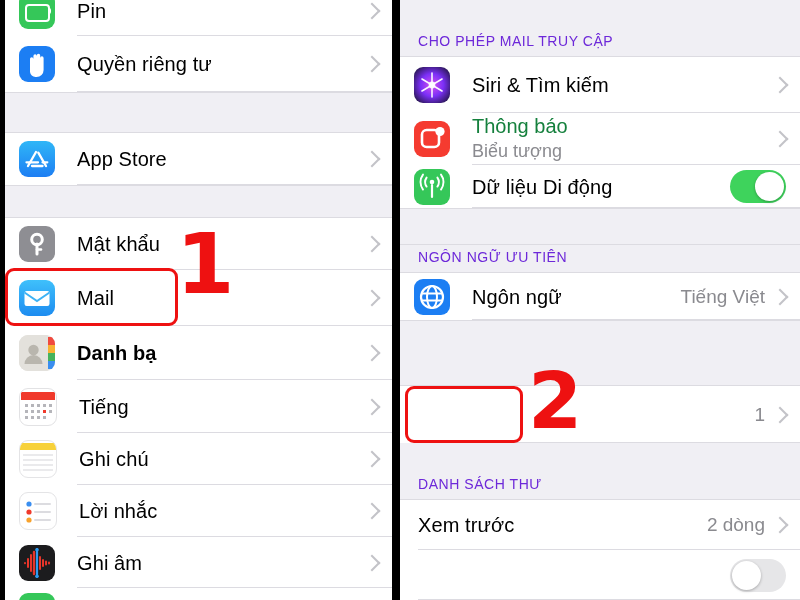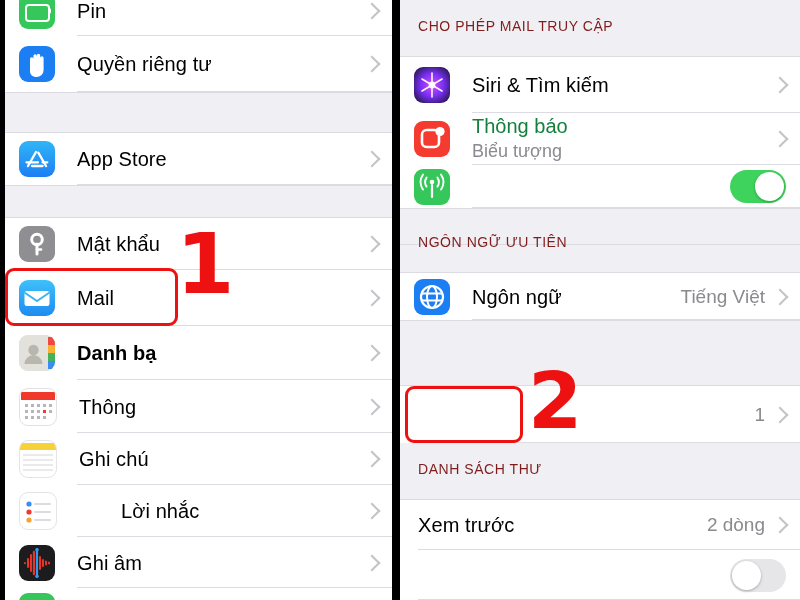--- a/index.html
+++ b/index.html
@@ -39,22 +39,22 @@
   }
 
   .sect-head{
     position:absolute;left:0;width:100%;
     background:#f0eff4;
     box-sizing:border-box;
     display:flex;align-items:flex-end;
     border-bottom:1px solid #dcdbe1;
   }
   .sect-head span{
-    padding-left:18px;padding-bottom:22px;
-    font-size:14px;letter-spacing:.55px;color:#7f1d1d;
+    padding-left:18px;padding-bottom:7px;
+    font-size:14px;letter-spacing:.55px;color:#6d28d9;
     text-transform:uppercase;
   }
 
   .icon{
     width:36px;height:36px;border-radius:9px;
     flex:0 0 auto;margin-left:14px;
     position:relative;overflow:hidden;
     display:flex;align-items:center;justify-content:center;
   }
   .label{
@@ -242,21 +242,21 @@
                 <rect x="17" y="21" width="3" height="3"></rect>
                 <rect x="29" y="21" width="3" height="3"></rect>
                 <rect x="5" y="27" width="3" height="3"></rect>
                 <rect x="11" y="27" width="3" height="3"></rect>
                 <rect x="17" y="27" width="3" height="3"></rect>
                 <rect x="23" y="27" width="3" height="3"></rect>
               </g>
               <rect x="23" y="21" width="3" height="3" fill="#f0392b"></rect>
             </svg>
           </div>
-          <span class="label">Thông</span>
+          <span class="label">Tiếng</span>
           <div class="right-acc">
             <span class="chev"></span>
           </div>
           <div class="sep" style="width:calc(100% - 72px);left:72px;"></div>
         </div>
         <div class="row" style="top:433px;height:52px;">
           <div class="icon ic-notes">
             <svg class="glyph" viewBox="0 0 36 36">
               <rect x="0" y="2" width="36" height="7" fill="#f7d13a"></rect>
               <g stroke="#e3e3e6" stroke-width="1.4">
@@ -266,21 +266,21 @@
                 <path d="M3 29 H33"></path>
               </g>
             </svg>
           </div>
           <span class="label">Ghi chú</span>
           <div class="right-acc">
             <span class="chev"></span>
           </div>
           <div class="sep" style="width:calc(100% - 72px);left:72px;"></div>
         </div>
-        <div class="row" style="top:485px;height:52px;gap:42px;">
+        <div class="row" style="top:485px;height:52px;">
           <div class="icon ic-reminders">
             <svg class="glyph" viewBox="0 0 36 36">
               <circle cx="9" cy="11" r="2.6" fill="#3a8ef0"></circle>
               <path d="M15 11 H30" stroke="#dcdce0" stroke-width="2" stroke-linecap="round"></path>
               <circle cx="9" cy="19" r="2.6" fill="#f0392b"></circle>
               <path d="M15 19 H30" stroke="#dcdce0" stroke-width="2" stroke-linecap="round"></path>
               <circle cx="9" cy="27" r="2.6" fill="#f8a22c"></circle>
               <path d="M15 27 H30" stroke="#dcdce0" stroke-width="2" stroke-linecap="round"></path>
             </svg>
           </div>
@@ -369,20 +369,21 @@
               <path d="M18 16 V28" stroke="#fff" stroke-width="2.2" stroke-linecap="round"></path>
               <circle cx="18" cy="13" r="2.3" fill="#fff"></circle>
               <g fill="none" stroke="#fff" stroke-width="1.9" stroke-linecap="round">
                 <path d="M12.6 8.6 a8 8 0 0 0 0 9"></path>
                 <path d="M23.4 8.6 a8 8 0 0 1 0 9"></path>
                 <path d="M9 5.6 a12.5 12.5 0 0 0 0 15"></path>
                 <path d="M27 5.6 a12.5 12.5 0 0 1 0 15"></path>
               </g>
             </svg>
           </div>
+          <span class="label">Dữ liệu Di động</span>
           <div class="right-acc">
             <div class="toggle on">
               <div class="knob"></div>
             </div>
           </div>
           <div class="sep" style="width:calc(100% - 72px);left:72px;"></div>
         </div>
         <div class="sect-head" style="top:245px;height:28px;">
           <span>NGÔN NGỮ ƯU TIÊN</span>
         </div>

